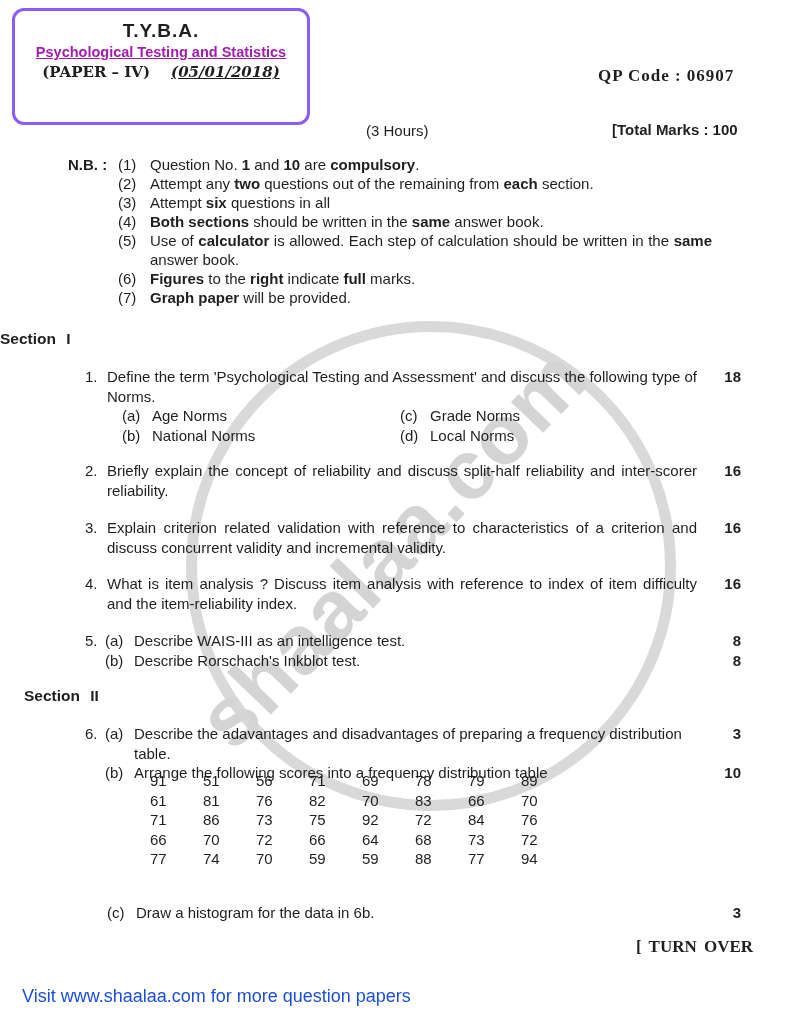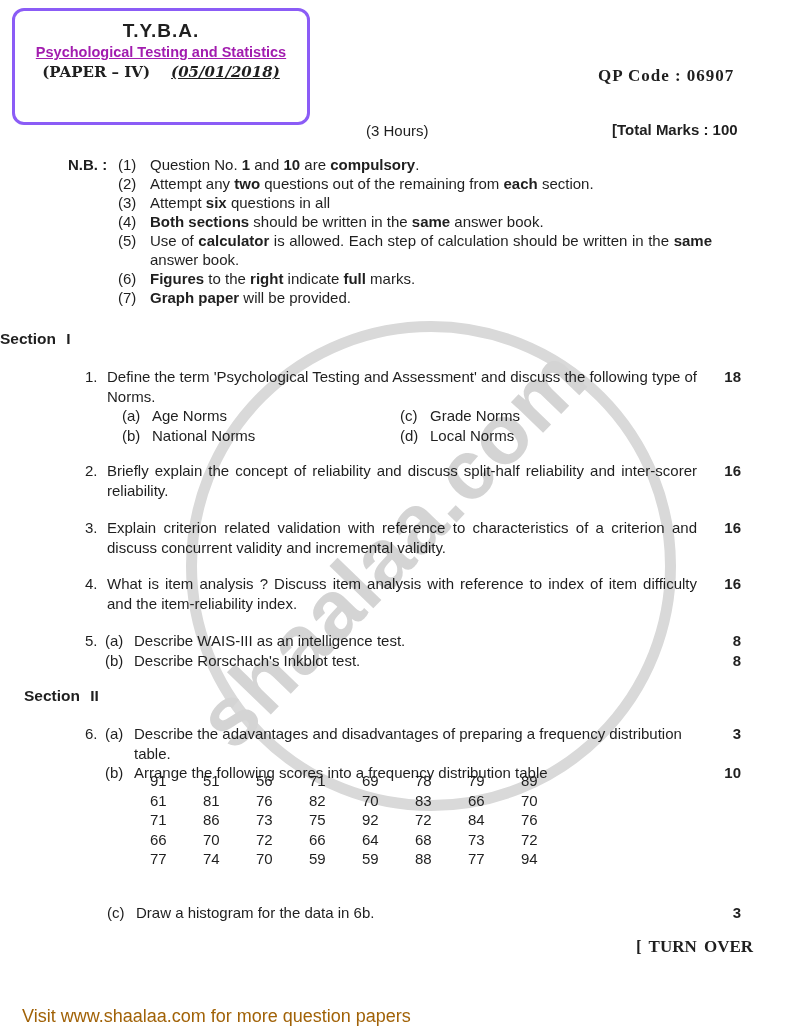--- a/index.html
+++ b/index.html
@@ -45,21 +45,21 @@
   .p-text{flex:1;padding-right:16px;}
   .p-marks{width:28px;flex:none;text-align:right;font-weight:bold;}
 
   
   .scores{position:absolute;left:150px;top:771px;font-size:15px;line-height:19.5px;}
   .score-row{display:grid;grid-template-columns:repeat(8,53px);}
   .n-count{position:absolute;left:150px;top:875px;width:400px;text-align:center;font-size:15px;}
 
   
   .turn-over{position:absolute;left:620px;top:937px;font-family:"Liberation Serif",serif;font-weight:bold;font-size:17px;word-spacing:3px;margin-left:16px;}
-  .footer-note{position:absolute;left:22px;top:986px;font-size:18px;color:#a16207;margin-top:20px;}
+  .footer-note{position:absolute;left:22px;top:986px;font-size:18px;color:#1d4ed8;}
 </style>
 </head>
 <body>
 
 <div class="page">
 
   <div class="wm-circle"></div>
   <div class="wm-text">shaalaa.com</div>
 
   <div class="content">

